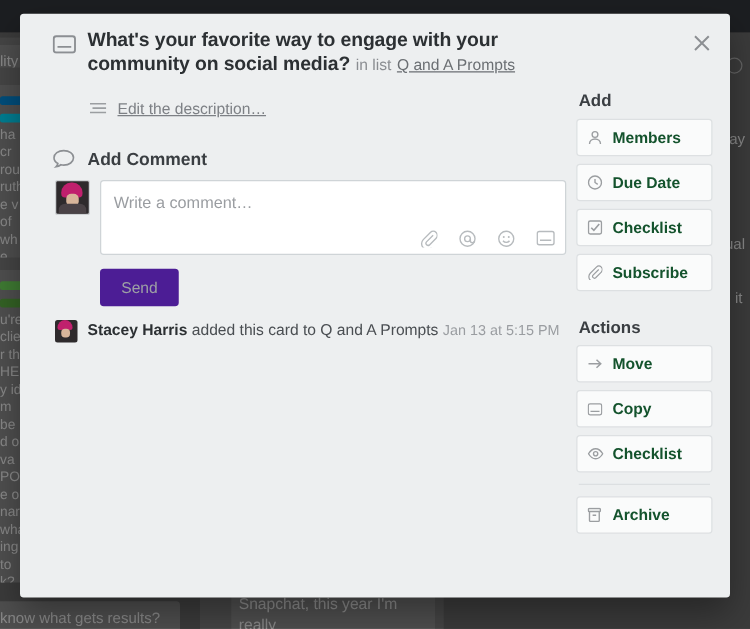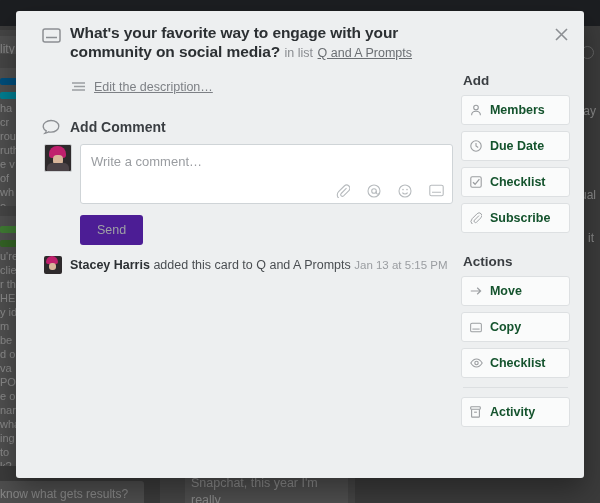--- a/index.html
+++ b/index.html
@@ -370,19 +370,19 @@
       <div class="side-div"></div>
 
       <div class="side-btn">
         <span class="sbi">
           <svg width="11" height="12" viewBox="0 0 11 12">
               <rect x="0.7" y="0.8" width="9.6" height="2.4" rx="0.7" fill="none" stroke="#9b9ea1" stroke-width="1.1"></rect>
               <path d="M1.6 3.5v6.9c0 .4.3.7.7.7h6.4c.4 0 .7-.3.7-.7V3.5" fill="none" stroke="#9b9ea1" stroke-width="1.1"></path>
               <path d="M4.1 6.2h2.8" stroke="#9b9ea1" stroke-width="1.1"></path>
             </svg>
         </span>
-        <span class="sbl">Activity</span>
+        <span class="sbl">Archive</span>
       </div>
 
     </div>
 
   </div>
 </div>
 
 </body></html>

